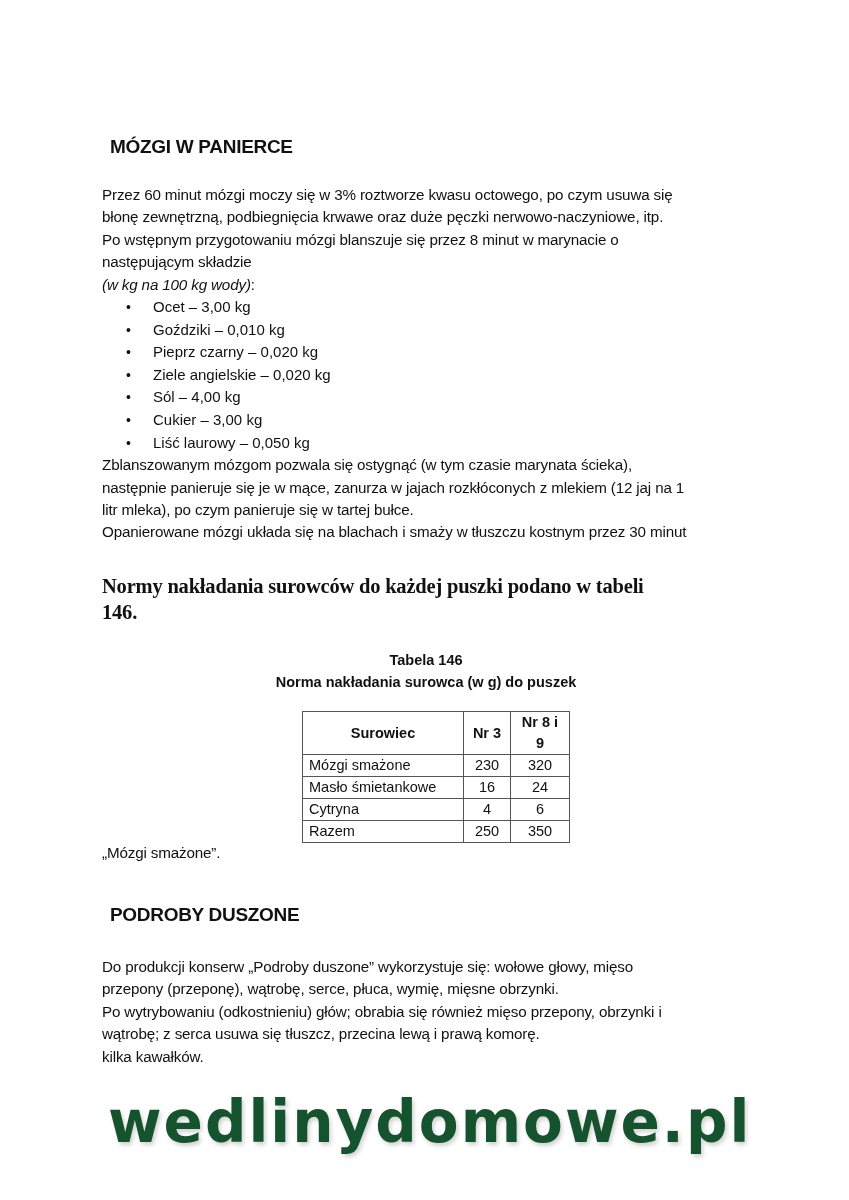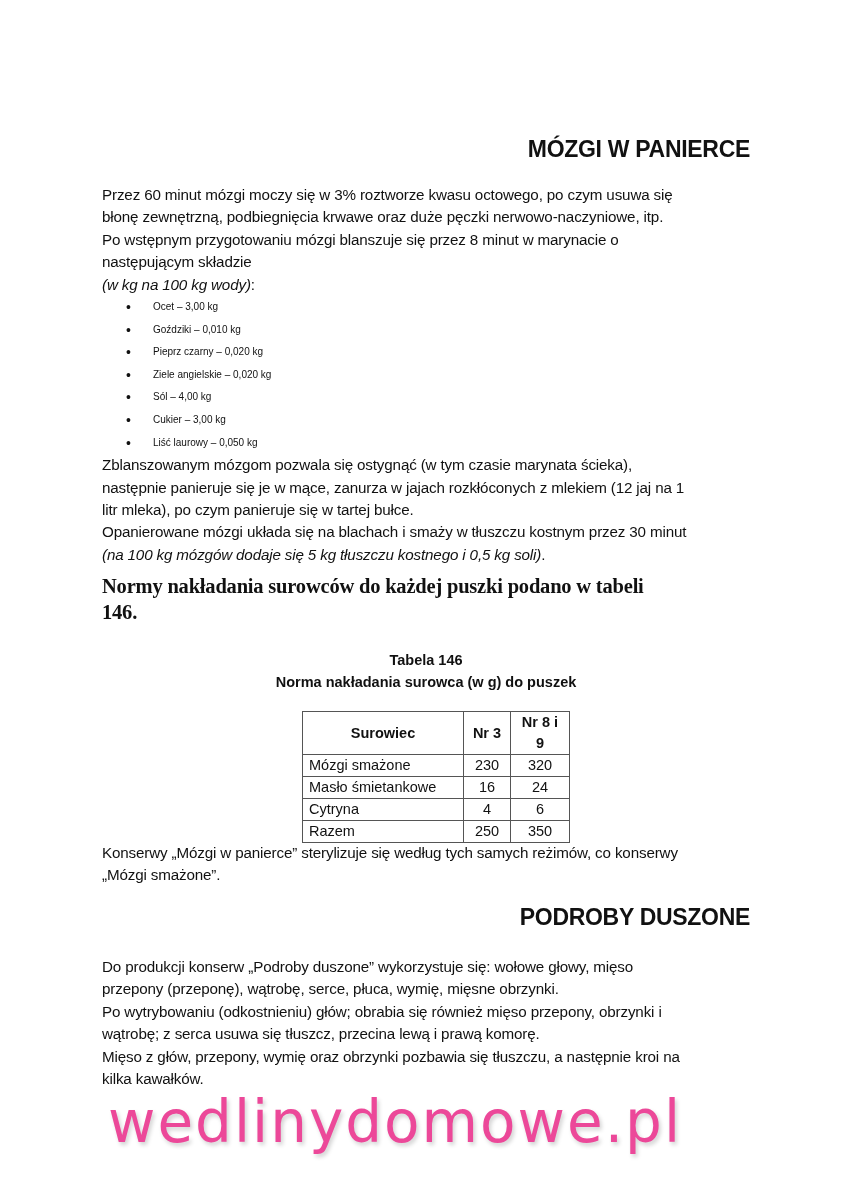--- a/index.html
+++ b/index.html
@@ -1,37 +1,37 @@
 <!DOCTYPE html>
 <html><head>
 <meta charset="utf-8">
 <style>
   html, body { margin: 0; padding: 0; background: #ffffff; }
   body { width: 849px; height: 1200px; position: relative; overflow: hidden;
          font-family: "Liberation Sans", sans-serif; color: #111; }
   .page { position: absolute; left: 102px; top: 0; width: 680px; }
-  .h1 { position: absolute; left: 0; width: 648px; text-align: right;
-        font-weight: bold; font-size: 23px; letter-spacing: -0.3px; }
+  .h1 { position: absolute; left: 8px; width: 648px; text-align: left;
+        font-weight: bold; font-size: 19px; letter-spacing: -0.3px; }
   .p { font-size: 15.2px; line-height: 22.4px; letter-spacing: -0.15px; margin: 0; }
   .it { font-style: italic; }
   ul.bul { margin: 0; padding: 0; list-style: none; }
-  ul.bul li { position: relative; padding-left: 51px; font-size: 10px; line-height: 22.6px; }
+  ul.bul li { position: relative; padding-left: 51px; font-size: 15px; line-height: 22.6px; }
   ul.bul li::before { content: "•"; position: absolute; left: 24px; top: 0; font-size: 14px; }
   .h2 { font-weight: bold; font-size: 20.5px; line-height: 26px; margin: 0; letter-spacing: -0.2px; }
   .tcap { position: absolute; left: 0; width: 648px; text-align: center; font-weight: bold;
           font-size: 14.5px; line-height: 22px; }
   table.norm { position: absolute; left: 200px; top: 711px; border-collapse: collapse;
                font-size: 14.5px; }
   table.norm td, table.norm th { border: 1px solid #555; padding: 0 6px; height: 21px;
                line-height: 21px; }
   table.norm th { font-weight: bold; }
   table.norm td.num { text-align: center; }
   .watermark { position: absolute; left: 108px; top: 1088px; width: 640px;
-               font-family: "DejaVu Sans", sans-serif; font-weight: normal; font-size: 58px;
-               color: #ec4899; letter-spacing: 2px;
+               font-family: "DejaVu Sans", sans-serif; font-weight: bold; font-size: 58px;
+               color: #14532d; letter-spacing: 2px;
                text-shadow: 2px 3px 4px rgba(0,0,0,0.18); }
 </style>
 </head>
 <body>
 
 <div class="page">
 
   <div class="h1" style="top:136px;">MÓZGI W PANIERCE</div>
 
   <div style="position:absolute; top:184px; left:0;">
@@ -48,21 +48,20 @@
       <li>Ziele angielskie – 0,020 kg</li>
       <li>Sól – 4,00 kg</li>
       <li>Cukier – 3,00 kg</li>
       <li>Liść laurowy – 0,050 kg</li>
     </ul>
 
     <p class="p">Zblanszowanym mózgom pozwala się ostygnąć (w tym czasie marynata ścieka),</p>
     <p class="p">następnie panieruje się je w mące, zanurza w jajach rozkłóconych z mlekiem (12 jaj na 1</p>
     <p class="p">litr mleka), po czym panieruje się w tartej bułce.</p>
     <p class="p">Opanierowane mózgi układa się na blachach i smaży w tłuszczu kostnym przez 30 minut</p>
-    <p class="p"><span class="it">(na 100 kg mózgów dodaje się 5 kg tłuszczu kostnego i 0,5 kg soli)</span><span>.</span></p>
   </div>
 
   <div style="position:absolute; top:573px; left:0; width:700px;font-family:Liberation Serif, serif;">
     <p class="h2">Normy nakładania surowców do każdej puszki podano w tabeli</p>
     <p class="h2">146.</p>
   </div>
 
   <div class="tcap" style="top:649px;">Tabela 146</div>
   <div class="tcap" style="top:671px;">Norma nakładania surowca (w g) do puszek</div>
 
@@ -90,29 +89,27 @@
     </tr>
     <tr>
       <td>Razem</td>
       <td class="num">250</td>
       <td class="num">350</td>
     </tr>
   </tbody>
     </table>
 
   <div style="position:absolute; top:842px; left:0;">
-    <p class="p">Konserwy „Mózgi w panierce” sterylizuje się według tych samych reżimów, co konserwy</p>
     <p class="p">„Mózgi smażone”.</p>
   </div>
 
   <div class="h1" style="top:904px;">PODROBY DUSZONE</div>
 
   <div style="position:absolute; top:956px; left:0;">
     <p class="p">Do produkcji konserw „Podroby duszone” wykorzystuje się: wołowe głowy, mięso</p>
     <p class="p">przepony (przeponę), wątrobę, serce, płuca, wymię, mięsne obrzynki.</p>
     <p class="p">Po wytrybowaniu (odkostnieniu) głów; obrabia się również mięso przepony, obrzynki i</p>
     <p class="p">wątrobę; z serca usuwa się tłuszcz, przecina lewą i prawą komorę.</p>
-    <p class="p">Mięso z głów, przepony, wymię oraz obrzynki pozbawia się tłuszczu, a następnie kroi na</p>
     <p class="p">kilka kawałków.</p>
   </div>
 </div>
 
 <div class="watermark">wedlinydomowe.pl</div>
 
 </body></html>

